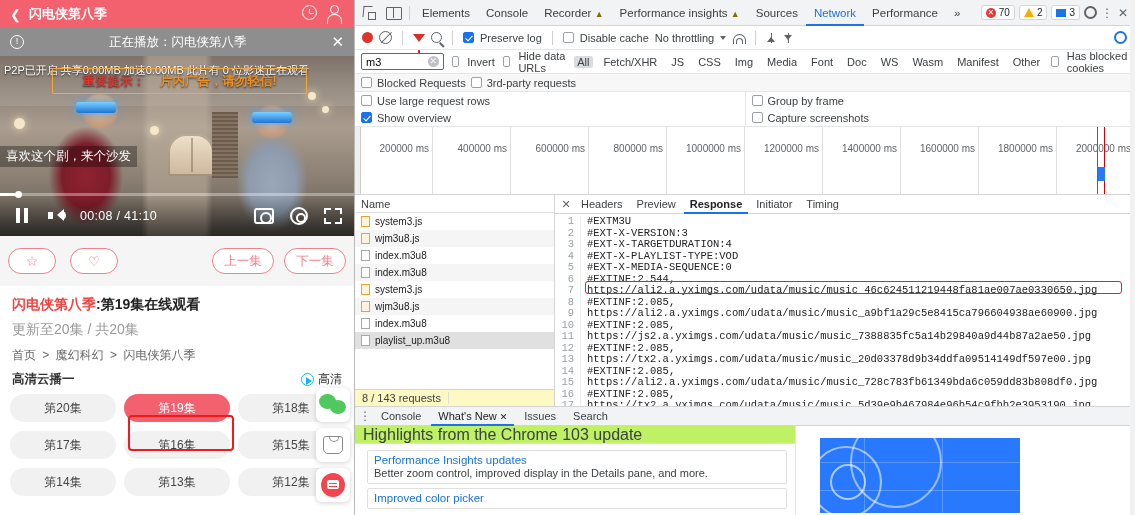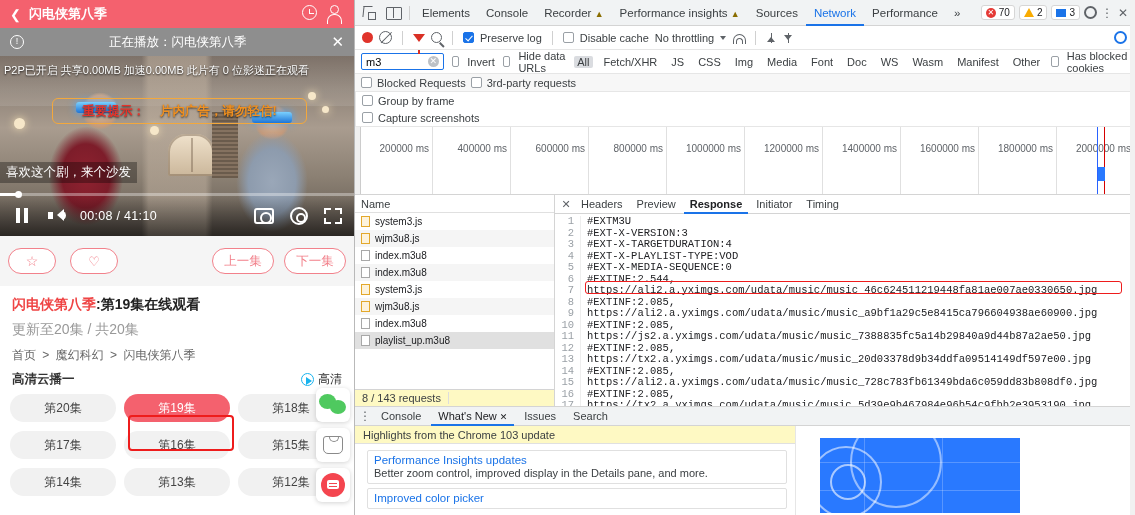--- a/index.html
+++ b/index.html
@@ -49,26 +49,26 @@
   .v-win:after{content:"";position:absolute;left:50%;top:4px;width:2px;height:34px;background:rgba(120,100,80,.45);}
   .v-door { position:absolute; left:212px; top:56px; width:26px; height:66px;
             background:repeating-linear-gradient(180deg,#6a5b4c 0 2px,#857260 2px 4px); }
   .v-glass1 { position:absolute; left:76px; top:46px; width:40px; height:11px; border-radius:3px;
               background:linear-gradient(180deg,#7ad0ff,#1e74d6); box-shadow:0 0 8px #49a7ff; }
   .v-glass2 { position:absolute; left:252px; top:56px; width:40px; height:11px; border-radius:3px;
               background:linear-gradient(180deg,#7ad0ff,#1e74d6); box-shadow:0 0 8px #49a7ff; }
   .v-lamp { position:absolute; border-radius:50%; background:#f6e7c9; box-shadow:0 0 9px #f3dfb4; }
   .v-p2p { position:absolute; left:4px; top:7px; color:#fff; font-size:11px;
            text-shadow:0 1px 2px rgba(0,0,0,.85); white-space:nowrap; }
-  .v-tip { position:absolute; left:52px; top:42px; width:255px; height:26px;
-           border:1.5px solid #f3a83c; border-radius:6px; display:flex; align-items:center;
+  .v-tip { position:absolute; left:52px; top:12px; width:255px; height:26px;
+           border:1.5px solid #f3a83c; border-radius:1px; display:flex; align-items:center;
            justify-content:center; gap:15px; font-size:12.5px; font-weight:bold; }
   .v-tip .r { color:#e8322a; text-shadow:0 1px 2px rgba(0,0,0,.7); }
   .v-tip .o { color:#f09020; text-shadow:0 1px 2px rgba(0,0,0,.7); }
-  .v-danmu { position:absolute; left:0; top:106px; background:rgba(0,0,0,.32);
+  .v-danmu { position:absolute; left:0; top:90px; background:rgba(0,0,0,.32);
              color:#fff; font-size:12.5px; padding:2px 6px; }
   .v-ctrl { position:absolute; left:0; right:0; bottom:0; height:40px;
             background:linear-gradient(180deg,rgba(0,0,0,0),rgba(0,0,0,.55));
             display:flex; align-items:center; padding:0 12px; color:#fff; }
   .v-prog { position:absolute; left:0; right:0; bottom:40px; height:3px; background:rgba(255,255,255,.35); }
   .v-prog i { display:block; height:3px; width:17px; background:#ffffff; }
   .v-prog b { position:absolute; left:15px; top:-2px; width:7px; height:7px; border-radius:50%; background:#fff; }
   .ic { width:20px; height:20px; margin-right:14px; position:relative; }
   .ic-pause:before,.ic-pause:after{content:"";position:absolute;top:2px;width:4px;height:15px;background:#fff;}
   .ic-pause:before{left:4px;} .ic-pause:after{left:12px;}
@@ -230,22 +230,22 @@
   .ctxt { color:#202124; }
   .code-hl { position:absolute; border:1.6px solid #ee1c1c; border-radius:3px; pointer-events:none; }
 
   .drawer { height:108px; display:flex; flex-direction:column; background:#fff; }
   .dw-tabs { height:19px; border-bottom:1px solid #d4d4d4; display:flex; align-items:center;
              padding:0 4px; gap:3px; background:#f1f3f4; }
   .dw-tab { padding:0 7px; height:19px; line-height:18px; font-size:11px; color:#3c4043; white-space:nowrap; }
   .dw-tab.sel { color:#202124; box-shadow:inset 0 -2px 0 #1a73e8; }
   .dw-body { flex:1; display:flex; min-height:0; }
   .wn-left { flex:1; display:flex; flex-direction:column; min-width:0; }
-  .wn-head { height:18px; background:#fef9c3; border-bottom:1px solid #e0e0e0; display:flex;
-             align-items:center; padding:0 8px; font-size:11px; color:#3c4043; }
+  .wn-head { height:18px; background:#bef264; border-bottom:1px solid #e0e0e0; display:flex;
+             align-items:center; padding:0 8px; font-size:16px; color:#3c4043; }
   .wn-items { padding:6px 8px 0 12px; }
   .wn-card { border:1px solid #e0e0e0; border-radius:2px; padding:3px 6px 4px; margin-bottom:4px; }
   .wn-t { color:#1a73e8; font-size:11.5px; }
   .wn-d { color:#3c4043; font-size:11px; margin-top:1px; }
   .wn-right { width:340px; border-left:1px solid #e6e6e6; padding:12px 0 0 24px; }
   .wn-img { width:200px; height:75px; background:#2979ff; position:relative; overflow:hidden; }
   .wn-img .c1{position:absolute;left:-10px;top:8px;width:72px;height:72px;border:2px solid rgba(255,255,255,.55);border-radius:50%;}
   .wn-img .c2{position:absolute;left:10px;top:26px;width:36px;height:36px;border:2px solid rgba(255,255,255,.6);border-radius:50%;}
   .wn-img .c3{position:absolute;left:30px;top:-22px;width:92px;height:92px;border:2px solid rgba(255,255,255,.5);border-radius:50%;}
   .wn-img .ln{position:absolute;background:rgba(255,255,255,.22);}
@@ -459,20 +459,30 @@
 
     <div class="dt-opts">
       <div class="opt-row">
         <span class="cb"></span>
         <span class="lbl">Blocked Requests</span>
         <span class="cb"></span>
         <span class="lbl">3rd-party requests</span>
       </div>
     </div>
     <div class="dt-opts2">
+      <div class="oc">
+        <div class="opt-row">
+          <span class="cb"></span>
+          <span class="lbl">Use large request rows</span>
+        </div>
+        <div class="opt-row">
+          <span class="cb on"></span>
+          <span class="lbl">Show overview</span>
+        </div>
+      </div>
       <div class="oc b">
         <div class="opt-row">
           <span class="cb"></span>
           <span class="lbl">Group by frame</span>
         </div>
         <div class="opt-row">
           <span class="cb"></span>
           <span class="lbl">Capture screenshots</span>
         </div>
       </div>

